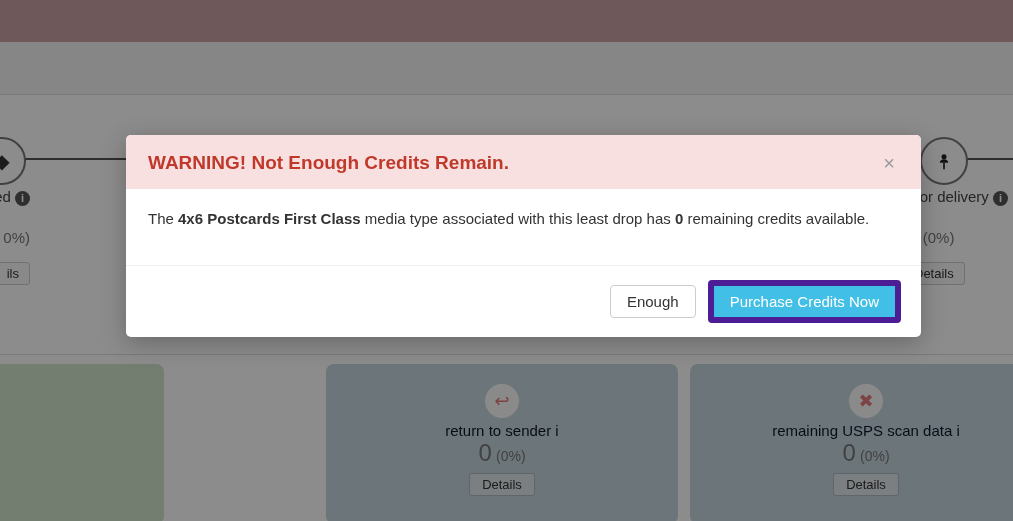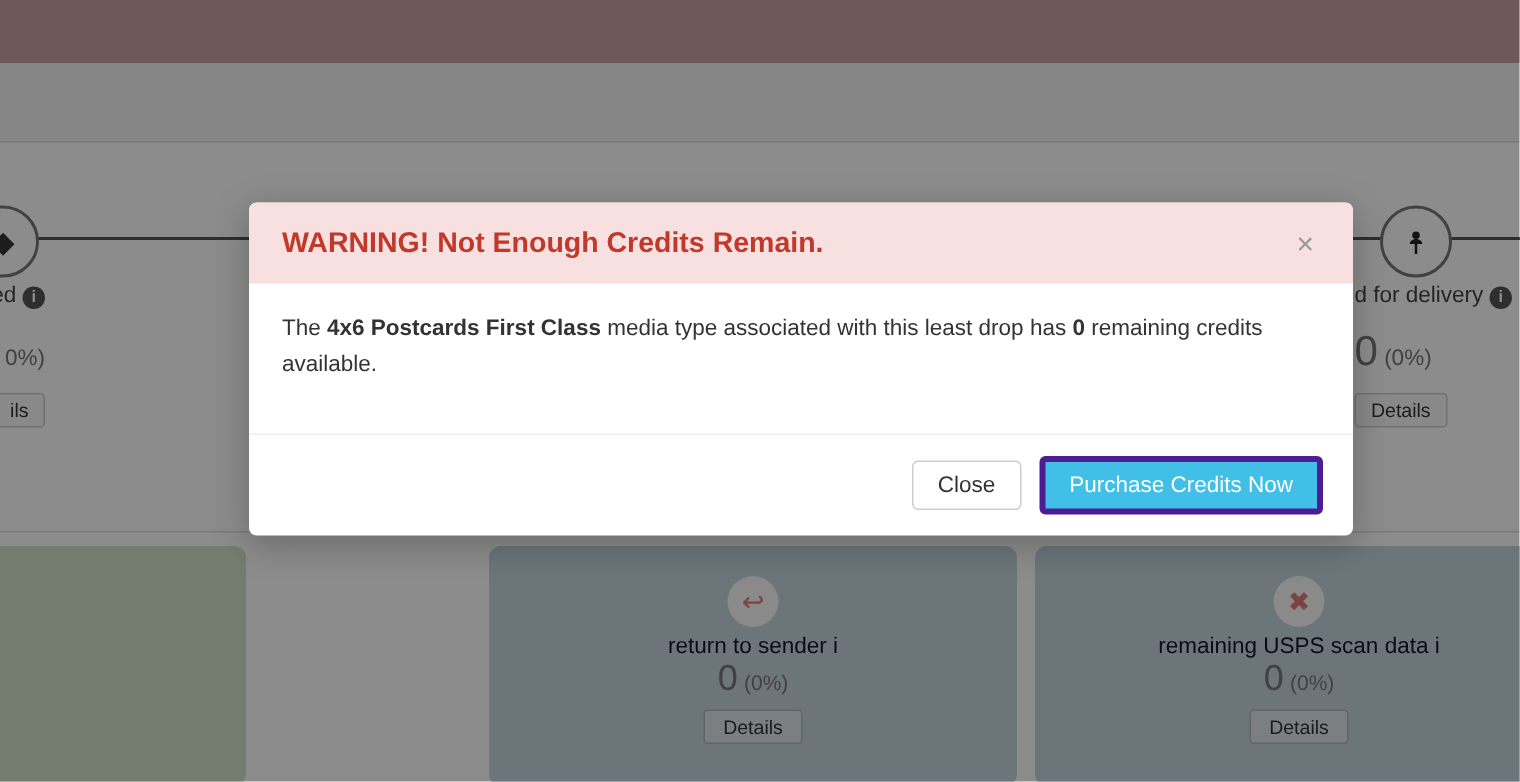--- a/index.html
+++ b/index.html
@@ -165,26 +165,25 @@
     position: absolute;
     inset: 0;
     background: rgba(0,0,0,0.45);
   }
 
   
   .modal {
     position: absolute;
     top: 135px;
     left: 126px;
-    width: 736px;
+    width: 795px;
     background: #fff;
     border-radius: 5px;
     box-shadow: 0 6px 24px rgba(0,0,0,0.25);
     overflow: hidden;
-    margin-left: 40px;
   }
   .modal-header {
     background: #f8e0e0;
     padding: 16px 22px 14px;
     display: flex;
     justify-content: space-between;
     align-items: center;
   }
   .modal-title {
     font-size: 19px;
@@ -217,21 +216,21 @@
     cursor: pointer;
     margin-left: 8px;
   }
   .btn-default {
     background: #fff;
     border: 1px solid #ccc;
     color: #333;
   }
   .btn-primary {
     background: #42bfe7;
-    border: 4px solid #4c1d95;
+    border: 6px solid #4c1d95;
     color: #fff;
   }
 </style>
 </head>
 <body>
 
 <div class="bg">
   <div class="bg-topbar"></div>
   <div class="bg-subbar"></div>
   <div class="bg-hr"></div>
@@ -306,16 +305,16 @@
   <div class="modal-header">
     <div class="modal-title">WARNING! Not Enough Credits Remain.</div>
     <div class="modal-close">×</div>
   </div>
   <div class="modal-body">
     <p>
       <span>The </span><strong>4x6 Postcards First Class</strong><span> media type associated with this least drop has </span><strong>0</strong><span> remaining credits available.</span>
     </p>
   </div>
   <div class="modal-footer">
-    <span class="btn btn-default">Close</span>
+    <span class="btn btn-default">Enough</span>
     <span class="btn btn-primary">Purchase Credits Now</span>
   </div>
 </div>
 
 </body></html>

